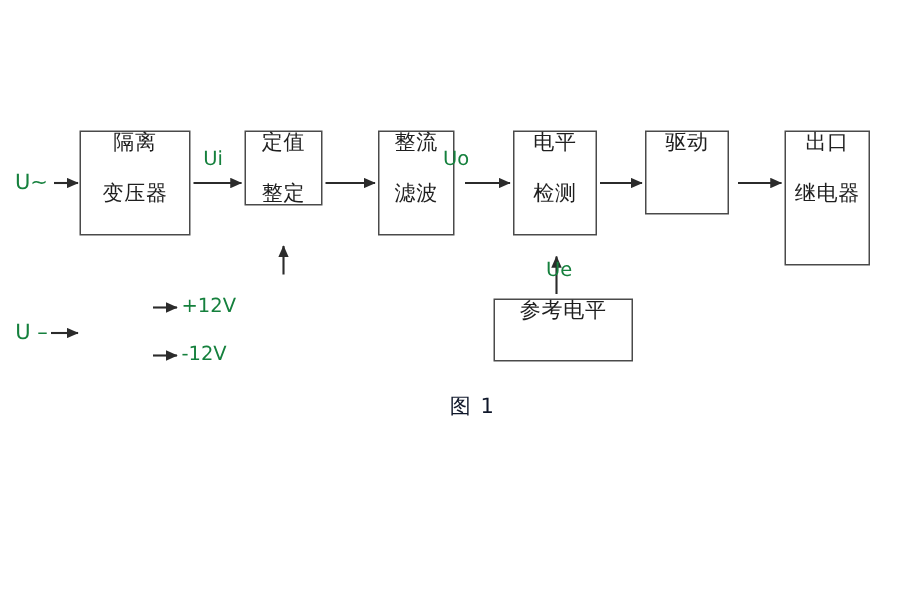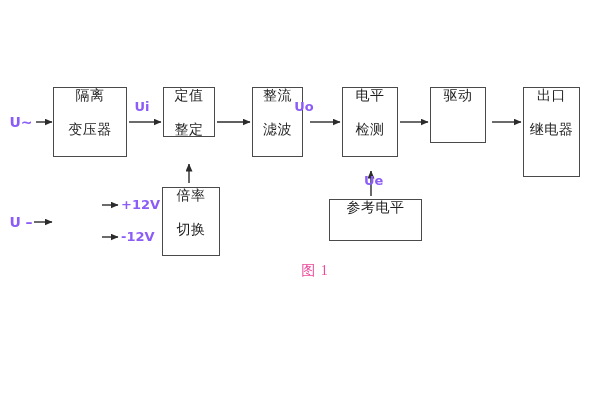--- a/index.html
+++ b/index.html
@@ -18,30 +18,30 @@
     display: flex; flex-direction: column;
     align-items: center; 
     box-sizing: border-box;
     color: #1f1f1f;
     font-size: 14px; line-height: 14px;
     letter-spacing: 0.5px;
   }
   .box.two { gap: 20px; }
   .lbl {
     position: absolute;
-    color: #8b5cf6;
+    color: #15803d;
     font-size: 13px; line-height: 16px;
-    font-weight: 700;
+    font-weight: 400;
     white-space: nowrap;
   }
   .lbl.center { text-align: center; }
   .caption {
     position: absolute;
-    color: #ec4899; font-size: 14px; line-height: 16px;
-    text-align: center; letter-spacing: 1px; font-family: Liberation Serif, serif;
+    color: #0f172a; font-size: 14px; line-height: 16px;
+    text-align: center; letter-spacing: 1px;
   }
 </style>
 </head>
 <body>
 
 <div class="stage">
 
   <svg class="arrows" viewBox="0 0 600 400" xmlns="http://www.w3.org/2000/svg">
     <defs>
       <marker id="ah" markerWidth="8" markerHeight="7" refX="7.5" refY="3.5" orient="auto" markerUnits="userSpaceOnUse">
@@ -86,24 +86,20 @@
   <div class="box" style="left:430px;top:87px;width:56px;height:56px">
     <span>驱动</span>
   </div>
 
   <div class="box two" style="left:523px;top:87px;width:57px;height:90px">
     <span>出口</span>
     <span>继电器</span>
   </div>
 
 
-  <div class="box two" style="left:162px;top:187px;width:58px;height:69px">
-    <span>倍率</span>
-    <span>切换</span>
-  </div>
 
   <div class="box" style="left:329px;top:199px;width:93px;height:42px">
     <span>参考电平</span>
   </div>
 
   <div class="lbl center" style="left:6px;top:114px;width:30px;font-size:14px">U~</div>
 
   <div class="lbl center" style="left:6px;top:214px;width:30px;font-size:14px">U –</div>
 
   <div class="lbl center" style="left:129px;top:99px;width:26px">Ui</div>

